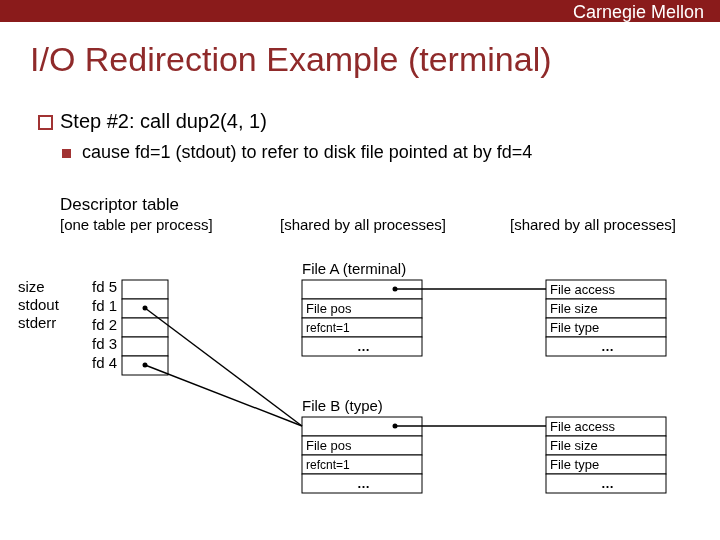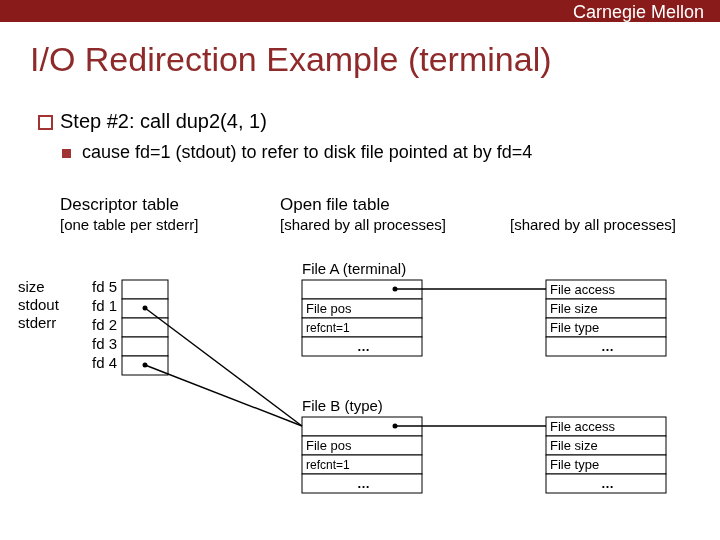--- a/index.html
+++ b/index.html
@@ -24,24 +24,24 @@
 
 <div class="title">I/O Redirection Example (terminal)</div>
 
 <div class="marker1"></div>
 <div class="step">Step #2: call dup2(4, 1)</div>
 <div class="marker2"></div>
 <div class="sub">cause fd=1 (stdout) to refer to disk file pointed at by fd=4</div>
 
 <div class="col-hdr" style="left:60px;top:195px;width:180px">
   <span>Descriptor table</span><br>
-  <span class="sm">[one table per stderr]</span>
+  <span class="sm">[one table per process]</span>
 </div>
 <div class="col-hdr" style="left:280px;top:195px;width:200px">
-  <span>Open file table</span><br>
+  <br>
   <span class="sm">[shared by all processes]</span>
 </div>
 <div class="col-hdr" style="left:510px;top:195px;width:200px">
   <br>
   <span class="sm">[shared by all processes]</span>
 </div>
 
 <div class="lbl" style="position:absolute;left:18px;top:278px">size</div>
 <div class="lbl" style="position:absolute;left:18px;top:296px">stdout</div>
 <div class="lbl" style="position:absolute;left:18px;top:314px">stderr</div>

